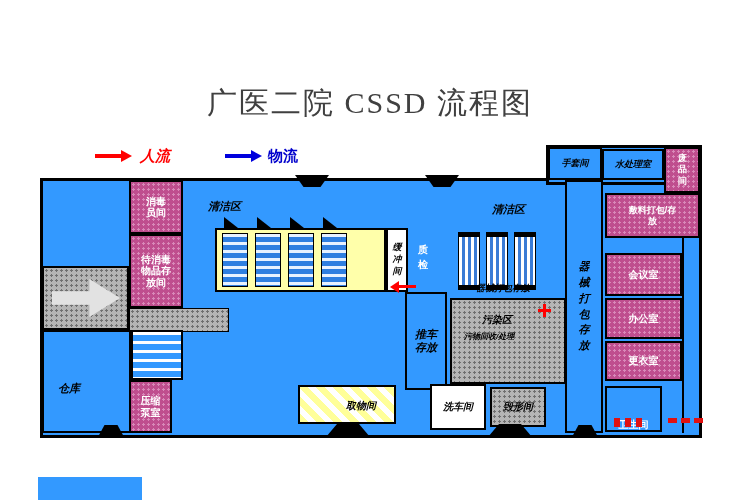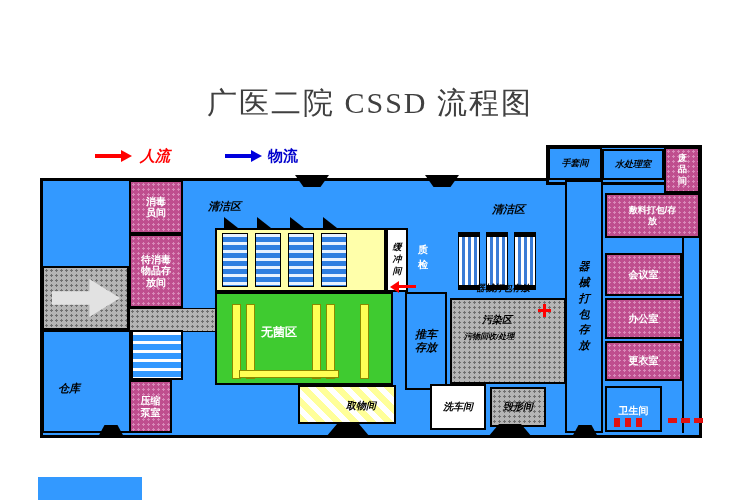--- a/index.html
+++ b/index.html
@@ -109,29 +109,20 @@
     <div class="room yellow" style="left:175px;top:83px;width:171px;height:64px;"></div>
     <div class="tri" style="left:184px;top:72px;"></div>
     <div class="tri" style="left:217px;top:72px;"></div>
     <div class="tri" style="left:250px;top:72px;"></div>
     <div class="tri" style="left:283px;top:72px;"></div>
     <div class="machine-h" style="left:182px;top:88px;width:26px;height:54px;"></div>
     <div class="machine-h" style="left:215px;top:88px;width:26px;height:54px;"></div>
     <div class="machine-h" style="left:248px;top:88px;width:26px;height:54px;"></div>
     <div class="machine-h" style="left:281px;top:88px;width:26px;height:54px;"></div>
 
-    <div class="room green" style="left:175px;top:147px;width:178px;height:93px;">
-      <span class="lbl lblw s12 abs" style="left:44px;top:32px;">无菌区</span>
-      <div class="shelf" style="left:15px;top:10px;width:9px;height:75px;"></div>
-      <div class="shelf" style="left:29px;top:10px;width:9px;height:75px;"></div>
-      <div class="shelf" style="left:95px;top:10px;width:9px;height:75px;"></div>
-      <div class="shelf" style="left:109px;top:10px;width:9px;height:75px;"></div>
-      <div class="shelf" style="left:143px;top:10px;width:9px;height:75px;"></div>
-      <div class="shelf" style="left:22px;top:76px;width:100px;height:8px;"></div>
-    </div>
 
     <div class="room whitebg" style="left:346px;top:83px;width:22px;height:64px;">
       <span class="lbl lblb s9 vcol" style="width:10px;line-height:1.3;">缓冲间</span>
     </div>
     <span class="lbl lblw s10 vcol abs" style="left:378px;top:98px;width:11px;">质检</span>
     <div class="red-arrow-left" style="left:350px;top:136px;">
         <i class="bar"></i>
         <i class="head"></i>
       </div>
 
@@ -180,21 +171,21 @@
     <div class="wallline" style="left:642px;top:93px;width:2px;height:195px;"></div>
     <div class="room pink" style="left:565px;top:108px;width:77px;height:43px;">
       <span class="lbl lblw s10">会议室</span>
     </div>
     <div class="room pink" style="left:565px;top:153px;width:77px;height:41px;">
       <span class="lbl lblw s10">办公室</span>
     </div>
     <div class="room pink" style="left:565px;top:196px;width:77px;height:40px;">
       <span class="lbl lblw s10">更衣室</span>
     </div>
-    <div class="room blue" style="left:565px;top:241px;width:57px;height:46px;align-items:center;">
+    <div class="room blue" style="left:565px;top:241px;width:57px;height:46px;align-items:flex-end;">
       <span class="lbl lblw s10" style="margin-top:3px;">卫生间</span>
       <div class="fixtures">
         <div class="fx"></div>
           <div class="fx"></div>
           <div class="fx"></div>
       </div>
     </div>
     <div class="wbrow" style="left:628px;top:273px;">
       <div class="wb"></div>
         <div class="wb"></div>

